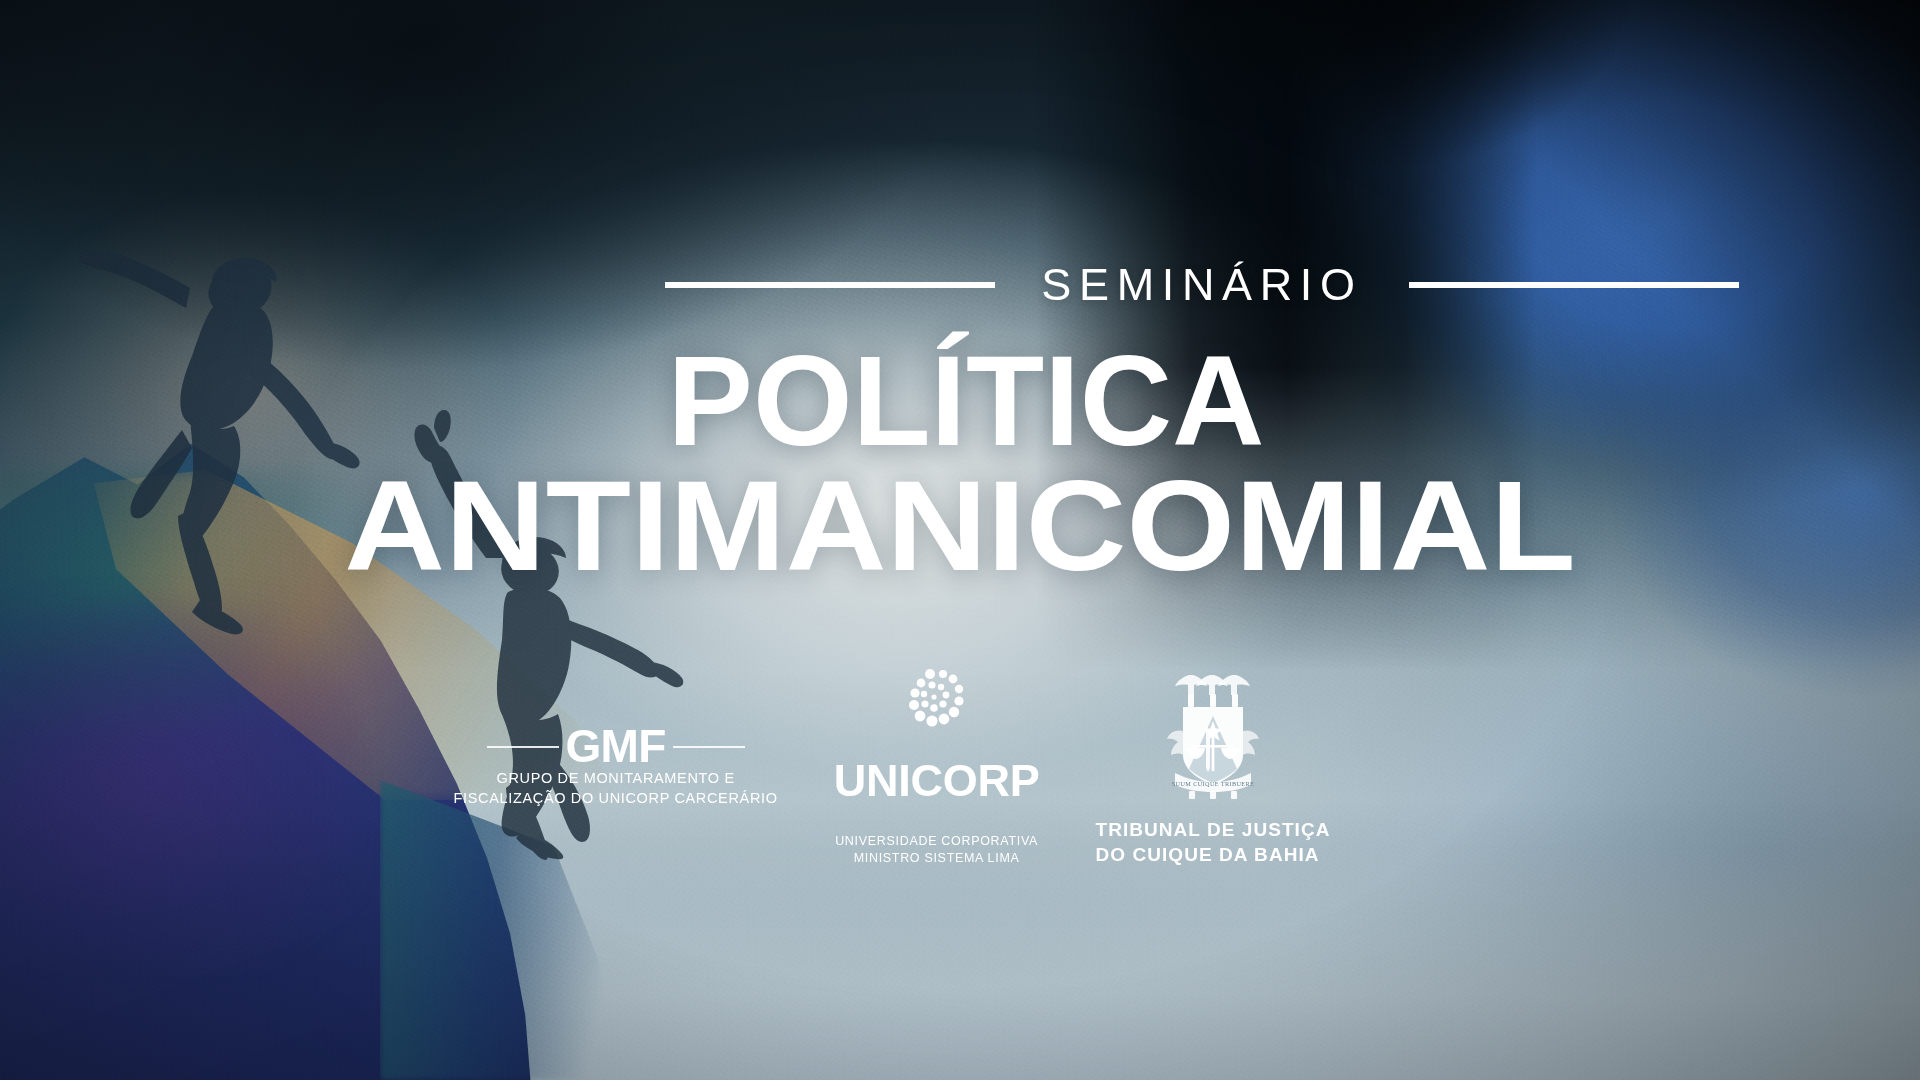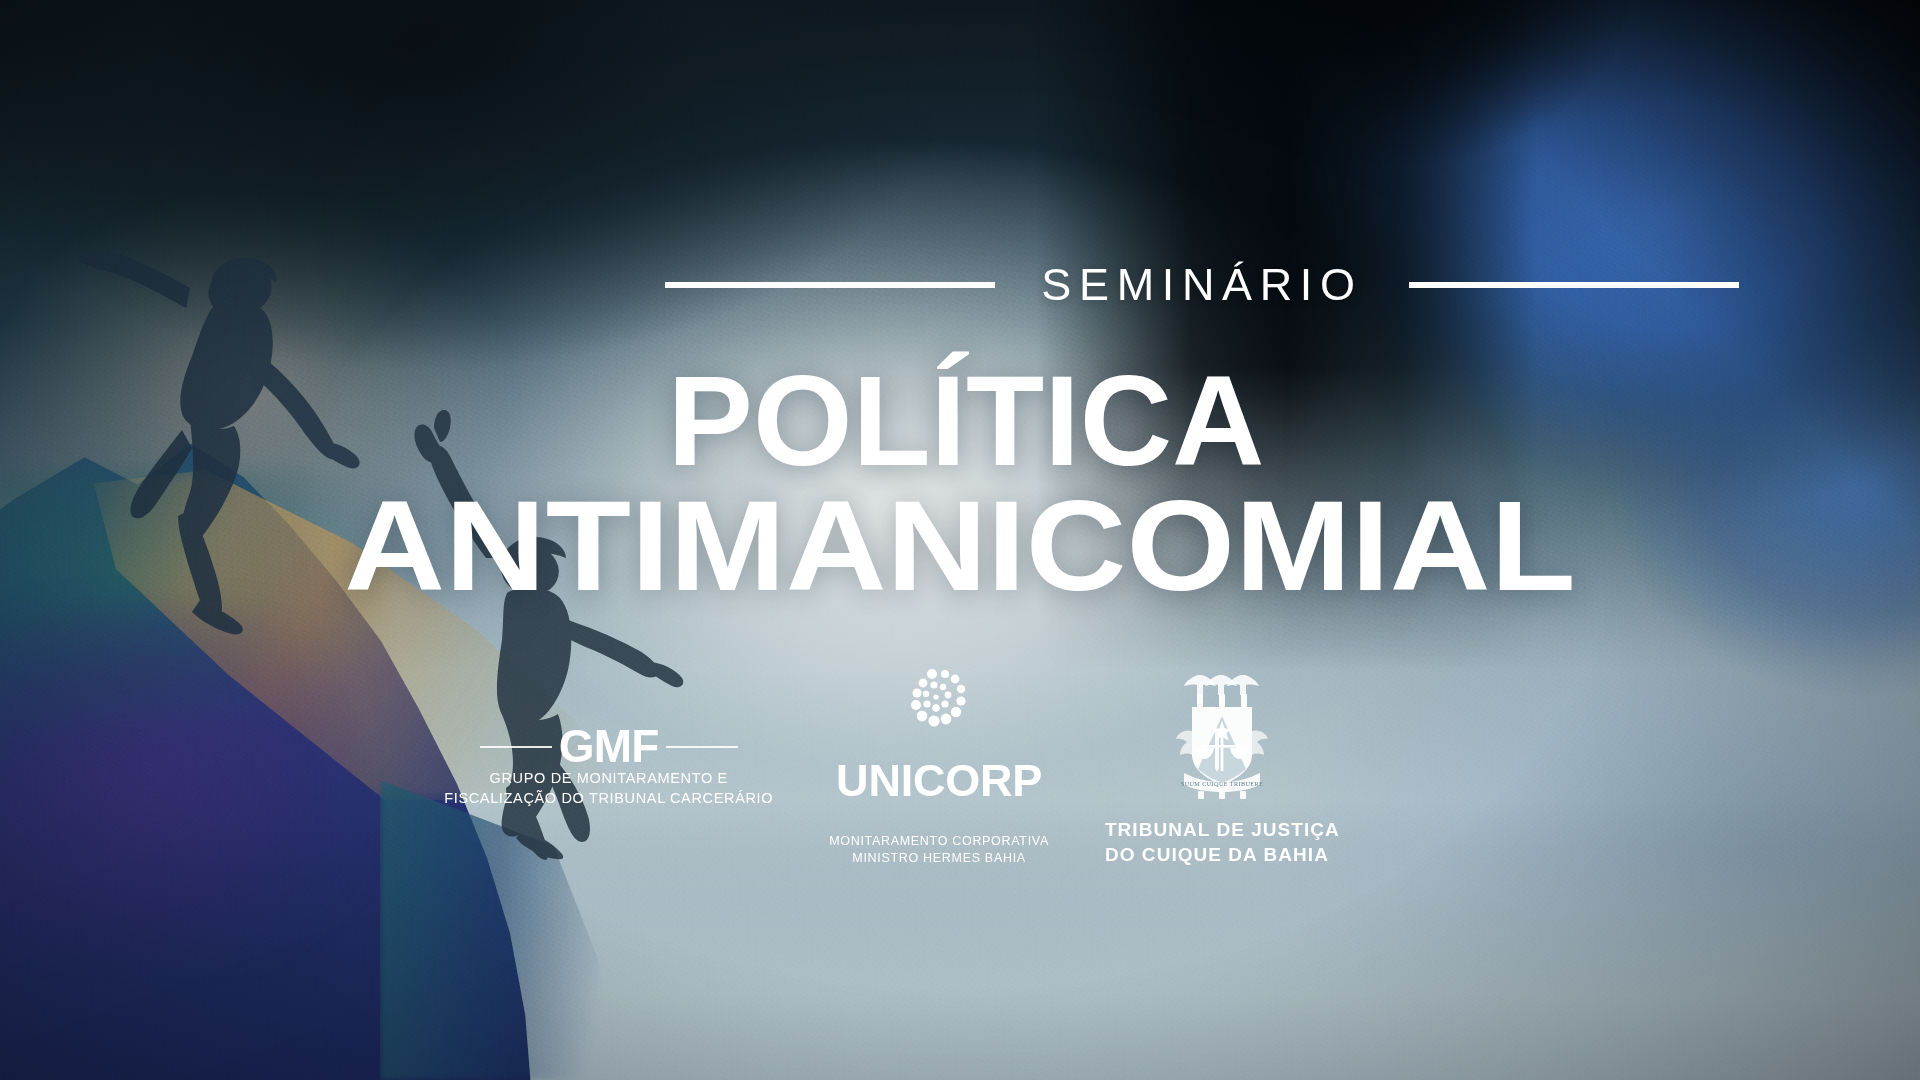--- a/index.html
+++ b/index.html
@@ -193,21 +193,21 @@
   }
   .rule{height:6px;background:#fff;flex:1 1 auto;max-width:330px;}
   .kicker{
     color:#fff;font-size:45px;font-weight:400;letter-spacing:.17em;
     white-space:nowrap;line-height:1;
     text-shadow:0 2px 10px rgba(0,0,0,.25);
   }
 
   
   .title{
-    position:absolute;left:0;top:360px;width:1920px;text-align:center;
+    position:absolute;left:0;top:340px;width:1920px;text-align:center;
     color:#fff;font-weight:900;line-height:.96;letter-spacing:-.004em;
     text-shadow:0 3px 26px rgba(16,34,48,.30);
   }
   .title .l1{display:block;font-size:128px;padding-left:12px;}
   .title .l2{display:block;font-size:128px;margin-top:2px;
              transform:scaleX(1.09);transform-origin:center;}
 
   
   .logos{
     position:absolute;left:0;top:668px;width:1784px;
@@ -362,21 +362,21 @@
     <div class="logos">
 
       <div class="logo gmf">
         <div class="gmf-top">
           <span class="hr"></span>
           <span class="gmf-mark">GMF</span>
           <span class="hr"></span>
         </div>
         <div class="gmf-sub">
           <div>GRUPO DE MONITARAMENTO E</div>
-          <div>FISCALIZAÇÃO DO TRIBUNAL CARCERÁRIO</div>
+          <div>FISCALIZAÇÃO DO UNICORP CARCERÁRIO</div>
         </div>
       </div>
 
       <div class="logo unicorp">
         <svg class="uni-dots" viewBox="0 0 62 62" xmlns="http://www.w3.org/2000/svg">
           <g fill="#ffffff">
             <circle cx="24" cy="6" r="5.0"></circle>
             <circle cx="37" cy="6" r="4.0"></circle>
             <circle cx="47" cy="11" r="4.4"></circle>
             <circle cx="53" cy="21" r="4.2"></circle>
@@ -393,22 +393,22 @@
             <circle cx="40" cy="27" r="3.4"></circle>
             <circle cx="37" cy="36" r="3.6"></circle>
             <circle cx="28" cy="40" r="3.8"></circle>
             <circle cx="19" cy="36" r="3.6"></circle>
             <circle cx="18" cy="26" r="3.2"></circle>
             <circle cx="28" cy="29" r="2.6"></circle>
           </g>
         </svg>
         <div class="uni-mark">UNICORP</div>
         <div class="uni-sub">
-          <div>MONITARAMENTO CORPORATIVA</div>
-          <div>MINISTRO HERMES BAHIA</div>
+          <div>UNIVERSIDADE CORPORATIVA</div>
+          <div>MINISTRO SISTEMA LIMA</div>
         </div>
       </div>
 
       <div class="logo tjba">
         <svg class="tj-crest" viewBox="0 0 96 132" xmlns="http://www.w3.org/2000/svg">
           <g fill="#ffffff" opacity=".95">
 
             <g>
               <path d="M24 6 C18 8 12 12 10 17 C14 16 19 15 23 16 L23 26 L29 26 L29 16
                        C33 15 38 16 42 17 C40 12 34 8 28 6 Z" opacity=".92"></path>

